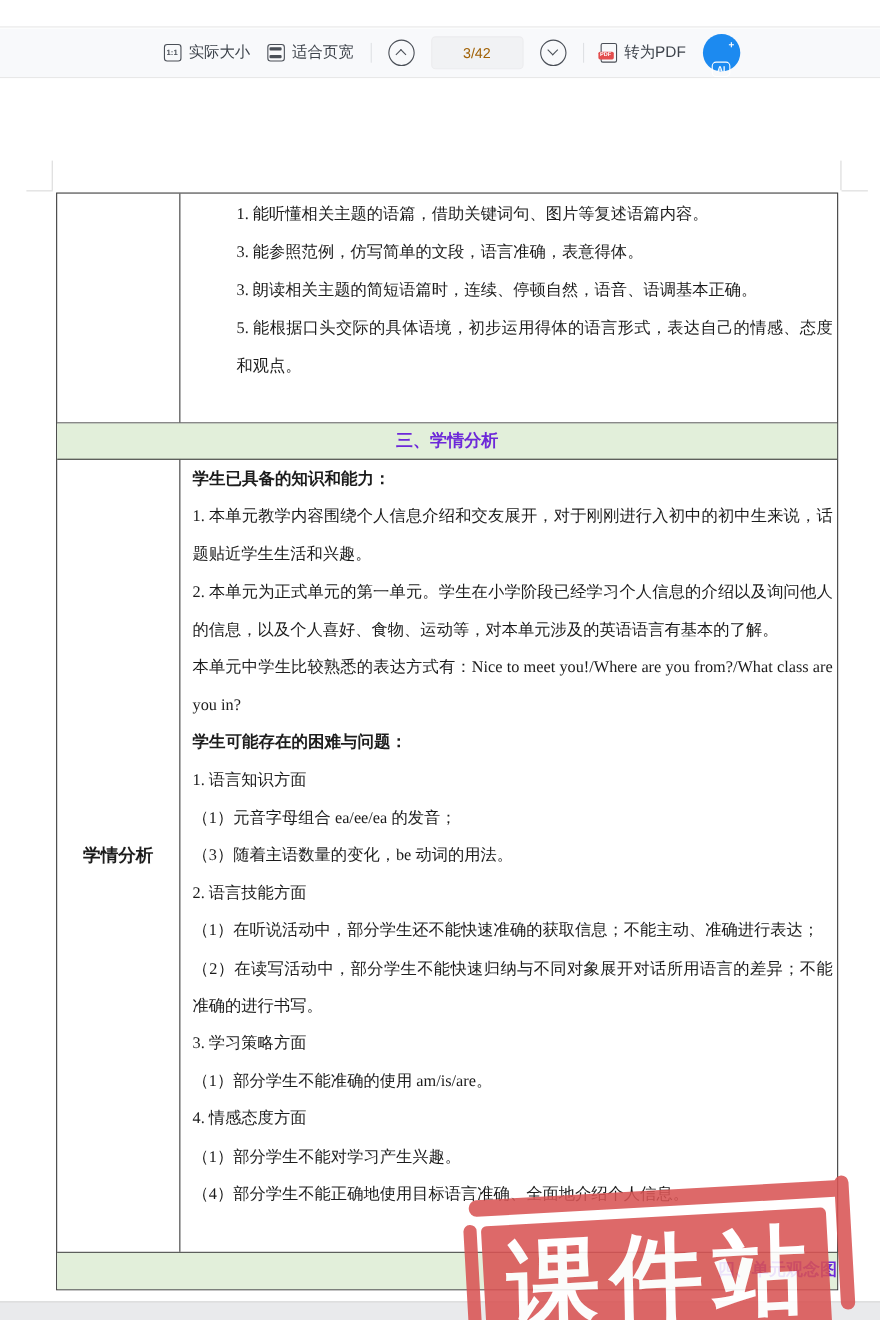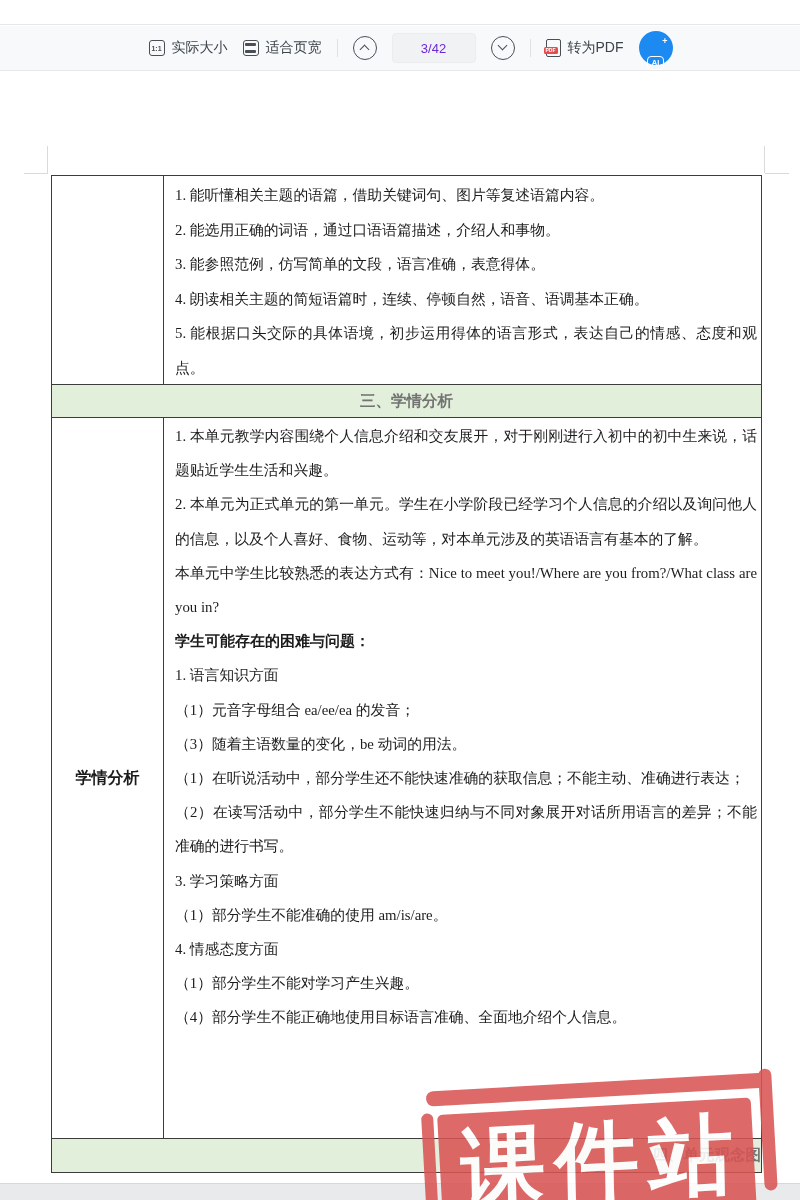--- a/index.html
+++ b/index.html
@@ -25,21 +25,21 @@
   .icon-fitw::after { content:""; position:absolute; left:1.5px; right:1.5px; bottom:2px;
                       height:3px; background:#4a4f57; border-radius:1px; }
   .circle-btn { width:24px; height:24px; border:1.6px solid #4a4f57; border-radius:50%;
                 position:relative; cursor:pointer; background:transparent; }
   .circle-btn .chev { position:absolute; left:7px; width:7px; height:7px;
                       border-left:1.8px solid #4a4f57; border-top:1.8px solid #4a4f57; }
   .circle-btn.up .chev { top:9px; transform:rotate(45deg); }
   .circle-btn.down .chev { top:5px; transform:rotate(225deg); }
   .page-pill { background:#f1f2f4; border:1px solid #ececee; border-radius:4px;
                width:84px; height:30px; display:flex; align-items:center; justify-content:center;
-               font-size:13px; color:#6d28d9; cursor:pointer; }
+               font-size:13px; color:#a16207; cursor:pointer; }
   .icon-pdf { width:15px; height:18px; border:1.6px solid #4a4f57; border-radius:2px;
               position:relative; }
   .icon-pdf .badge { position:absolute; left:-3px; bottom:2px; background:#e34d4d;
                      color:#fff; font-size:5px; font-weight:bold; line-height:7px;
                      padding:0 2px; border-radius:1.5px; }
   .ai-btn { width:34px; height:34px; border-radius:50%; background:#1c8af0;
             display:flex; align-items:center; justify-content:center; position:relative;
             cursor:pointer; }
   .ai-box { width:17px; height:14px; border:1.5px solid #fff; border-radius:4px;
             display:flex; align-items:center; justify-content:center;
@@ -52,26 +52,26 @@
   .crop { position:absolute; background:#dadada; }
   .doc-table { position:absolute; left:51px; top:103px; width:711px;
                border:1.5px solid #3c3c3c; background:#fff;
                font-family:"Liberation Serif", serif; color:#1c1c1c; }
   .row { display:flex; border-bottom:1.5px solid #3c3c3c; }
   .row:last-child { border-bottom:none;text-align:right; }
   .cell-label { flex:0 0 112px; border-right:1.5px solid #3c3c3c;
                 display:flex; align-items:center; justify-content:center;
                 font-family:"Liberation Sans", sans-serif; font-weight:bold; font-size:16px; }
   .cell-body { flex:1 1 auto; padding:0 4px 0 11px; overflow:hidden; }
-  .row-skills { height:209px; }
+  .row-skills { height:209px;gap:40px; }
   .row-skills .cell-body { padding-top:2px; }
   .row-skills p { font-size:14.8px; line-height:34.5px; text-align:justify; }
   .green-row { height:33px; background:#e2efda; display:block;
                text-align:center; font-family:"Liberation Sans", sans-serif;
-               font-weight:bold; font-size:15.5px; line-height:31.5px; color:#737373; }
+               font-weight:bold; font-size:15.5px; line-height:31.5px; color:#6d28d9; }
   .row-analysis { height:721px; }
   .row-analysis .cell-body { padding-top:1px; }
   .row-analysis p { font-size:14.8px; line-height:34.2px; text-align:justify; }
   .row-analysis p.hd { font-family:"Liberation Sans", sans-serif; font-weight:bold;
                        font-size:15px; text-align:left; }
 
   
   .stamp { position:absolute; left:424px; top:1002px; width:352px; height:178px;
            transform:rotate(-3.2deg); opacity:0.87; z-index:6; }
   .stamp .stroke { position:absolute; background:#d95353; border-radius:7px; }
@@ -130,39 +130,40 @@
   <div class="crop" style="left:47px; top:74px; width:1px; height:27px;"></div>
   <div class="crop" style="left:765px; top:101px; width:24px; height:1px;"></div>
   <div class="crop" style="left:764px; top:74px; width:1px; height:27px;"></div>
 
   <div class="doc-table">
 
     <div class="row row-skills">
       <div class="cell-label"></div>
       <div class="cell-body">
         <p>1. 能听懂相关主题的语篇，借助关键词句、图片等复述语篇内容。</p>
-        <p>2. 能选用正确的词语，通过口语语篇描述，介绍人和事物。</p>
         <p>3. 能参照范例，仿写简单的文段，语言准确，表意得体。</p>
-        <p>4. 朗读相关主题的简短语篇时，连续、停顿自然，语音、语调基本正确。</p>
+        <p>3. 朗读相关主题的简短语篇时，连续、停顿自然，语音、语调基本正确。</p>
         <p>5. 能根据口头交际的具体语境，初步运用得体的语言形式，表达自己的情感、态度和观点。</p>
       </div>
     </div>
 
     <div class="row green-row">三、学情分析</div>
 
     <div class="row row-analysis">
       <div class="cell-label">学情分析</div>
       <div class="cell-body">
+        <p class="hd">学生已具备的知识和能力：</p>
         <p>1. 本单元教学内容围绕个人信息介绍和交友展开，对于刚刚进行入初中的初中生来说，话题贴近学生生活和兴趣。</p>
         <p>2. 本单元为正式单元的第一单元。学生在小学阶段已经学习个人信息的介绍以及询问他人的信息，以及个人喜好、食物、运动等，对本单元涉及的英语语言有基本的了解。</p>
         <p>本单元中学生比较熟悉的表达方式有：Nice to meet you!/Where are you from?/What class are you in?</p>
         <p class="hd">学生可能存在的困难与问题：</p>
         <p>1. 语言知识方面</p>
         <p>（1）元音字母组合 ea/ee/ea 的发音；</p>
         <p>（3）随着主语数量的变化，be 动词的用法。</p>
+        <p>2. 语言技能方面</p>
         <p>（1）在听说活动中，部分学生还不能快速准确的获取信息；不能主动、准确进行表达；</p>
         <p>（2）在读写活动中，部分学生不能快速归纳与不同对象展开对话所用语言的差异；不能准确的进行书写。</p>
         <p>3. 学习策略方面</p>
         <p>（1）部分学生不能准确的使用 am/is/are。</p>
         <p>4. 情感态度方面</p>
         <p>（1）部分学生不能对学习产生兴趣。</p>
         <p>（4）部分学生不能正确地使用目标语言准确、全面地介绍个人信息。</p>
       </div>
     </div>
 

